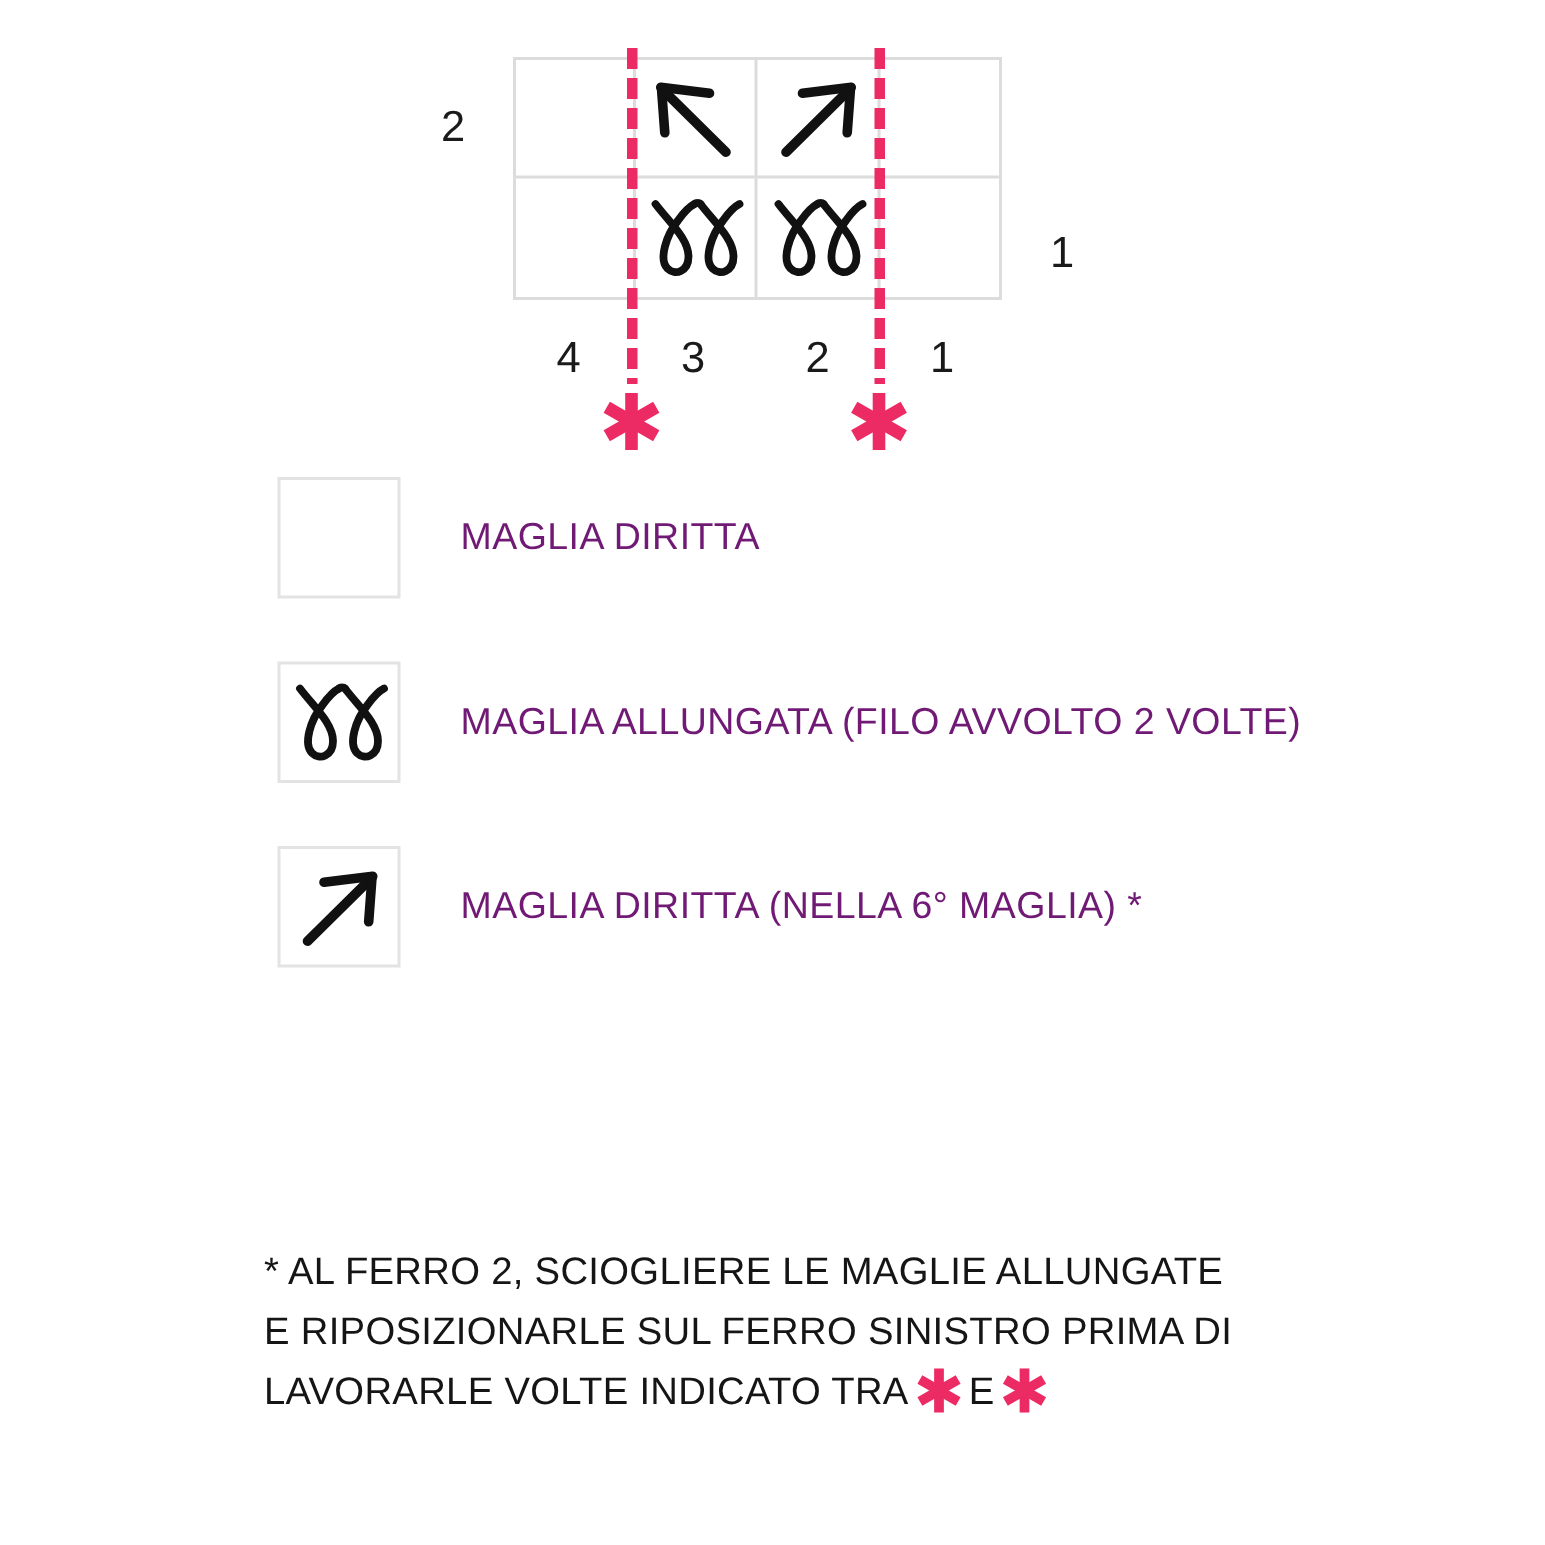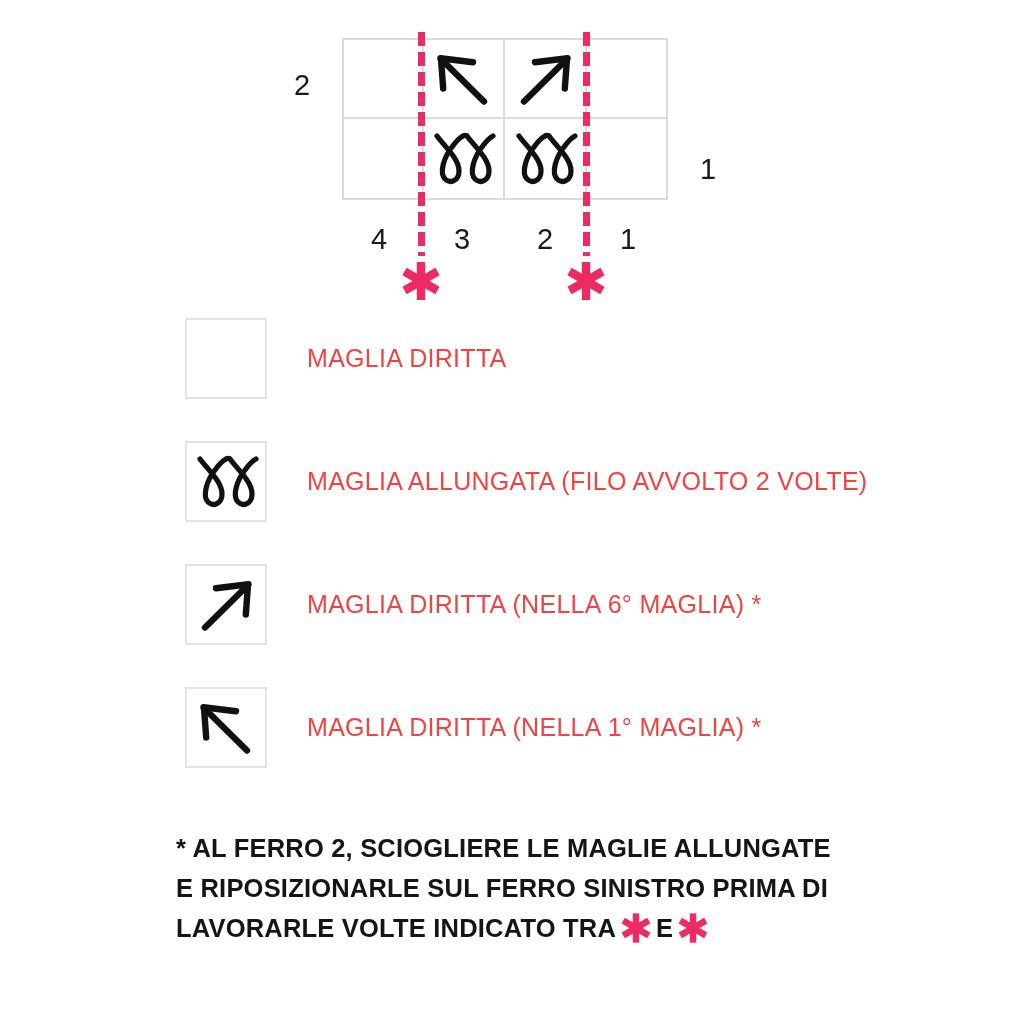--- a/index.html
+++ b/index.html
@@ -122,39 +122,38 @@
   }
   .legend-swatch svg { display: block; overflow: visible; }
   .legend-text {
     position: absolute;
     left: 122px;
     top: 0;
     width: 650px;
     height: 81px;
     display: flex;
     align-items: center;
-    color: #ef4444;
+    color: #701a75;
     font-size: 25px;
     letter-spacing: 0.3px;
     line-height: 1.35;
     font-family: "Liberation Sans", sans-serif;
   }
 
   
   #footnote {
     position: absolute;
     left: 176px;
     top: 828px;
     width: 790px;
     color: #151515;
     font-size: 25.5px;
     letter-spacing: 0.2px;
     line-height: 40px;
     font-family: "Liberation Sans", sans-serif;
-    font-weight: bold;
   }
   #footnote .fn-line {
     display: block;
     white-space: nowrap;
   }
   .inline-asterisk {
     display: inline-block;
     vertical-align: -8px;
     width: 34px;
     height: 34px;
@@ -279,32 +278,20 @@
           <svg width="56" height="54" viewBox="0 0 56 54">
             <path d="M49.5 7.5 L7.0 49.5" stroke="#111111" stroke-width="6.4" stroke-linecap="round" fill="none"></path>
             <path d="M50.0 7.0 L47.8 36.5" stroke="#111111" stroke-width="6.4" stroke-linecap="round" fill="none"></path>
             <path d="M50.5 6.2 L18.0 10.2" stroke="#111111" stroke-width="6.4" stroke-linecap="round" fill="none"></path>
           </svg>
         </span>
       </div>
       <div class="legend-text">MAGLIA DIRITTA (NELLA 6° MAGLIA) *</div>
     </div>
 
-    <div class="legend-row">
-      <div class="legend-swatch">
-        <span>
-          <svg width="56" height="54" viewBox="0 0 56 54">
-            <path d="M6.5 7.5 L49 49.5" stroke="#111111" stroke-width="6.4" stroke-linecap="round" fill="none"></path>
-            <path d="M6.0 7.0 L8.2 36.5" stroke="#111111" stroke-width="6.4" stroke-linecap="round" fill="none"></path>
-            <path d="M5.5 6.2 L38.0 10.2" stroke="#111111" stroke-width="6.4" stroke-linecap="round" fill="none"></path>
-          </svg>
-        </span>
-      </div>
-      <div class="legend-text">MAGLIA DIRITTA (NELLA 1° MAGLIA) *</div>
-    </div>
   </div>
 
   <div id="footnote">
     <span class="fn-line">* AL FERRO 2, SCIOGLIERE LE MAGLIE ALLUNGATE</span>
     <span class="fn-line">E RIPOSIZIONARLE SUL FERRO SINISTRO PRIMA DI</span>
     <span class="fn-line"><span>LAVORARLE VOLTE INDICATO TRA</span><span class="inline-asterisk">
         <svg width="34" height="34" viewBox="0 0 44 44">
           <g stroke="#ec2a63" stroke-width="8.4" stroke-linecap="butt">
             <line x1="22" y1="3" x2="22" y2="41"></line>
             <line x1="5.5" y1="12.5" x2="38.5" y2="31.5"></line>

